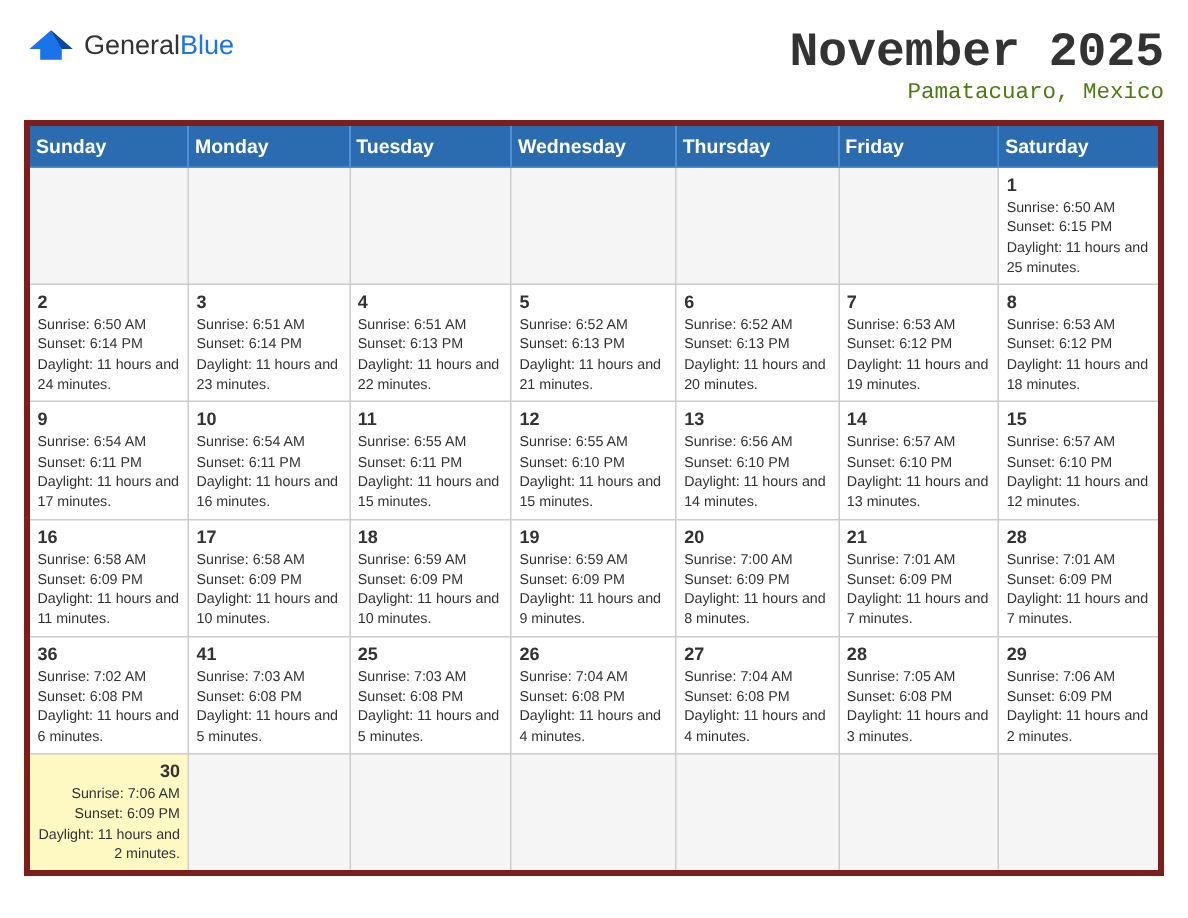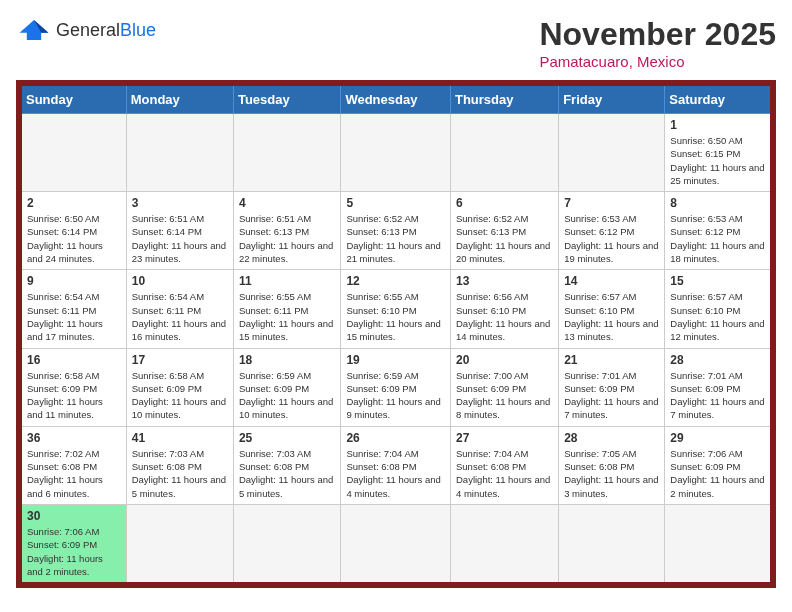--- a/index.html
+++ b/index.html
@@ -24,35 +24,35 @@
     .logo-text {
       font-size: 18px;
       color: #333;
       line-height: 1;
     }
     .logo-text span { color: #1a73e8; text-align: center; }
     .logo-icon {
       width: 36px;
       height: 28px;
     }
-    .title-block { text-align: left; }
+    .title-block { text-align: right; font-family: Liberation Mono, monospace; }
     .title-block h1 {
       font-size: 32px;
       font-weight: bold;
       color: #333;
     }
     .title-block h2 {
       font-size: 15px;
       font-weight: normal;
-      color: #be185d;
+      color: #4d7c0f;
     }
     .calendar {
       width: 100%;
       border-collapse: collapse;
-      border: 6px solid #7f1d1d;
+      border: 4px solid #7f1d1d;
     }
     .calendar thead tr th {
       background-color: #2b6cb0;
       color: #fff;
       font-size: 13px;
       font-weight: bold;
       padding: 6px 4px;
       text-align: left;
       border: 1px solid #4a90d9;
     }
@@ -77,21 +77,22 @@
     }
     .day-info {
       font-size: 9.5px;
       line-height: 1.4;
       color: #333;
     }
     .last-row td {
       background: #f5f5f5;
     }
     .last-row td.has-data {
-      background: #86efac;
+      background: #fef9c3;
+      text-align: right;
     }
   </style>
 </head>
 <body>
 
 <div class="header">
   <div class="logo">
     <svg class="logo-icon" viewBox="0 0 40 30" xmlns="http://www.w3.org/2000/svg">
       <rect x="0" y="0" width="40" height="30" fill="white"></rect>
       <polygon points="8,8 32,8 32,22 8,22" fill="none"></polygon>

